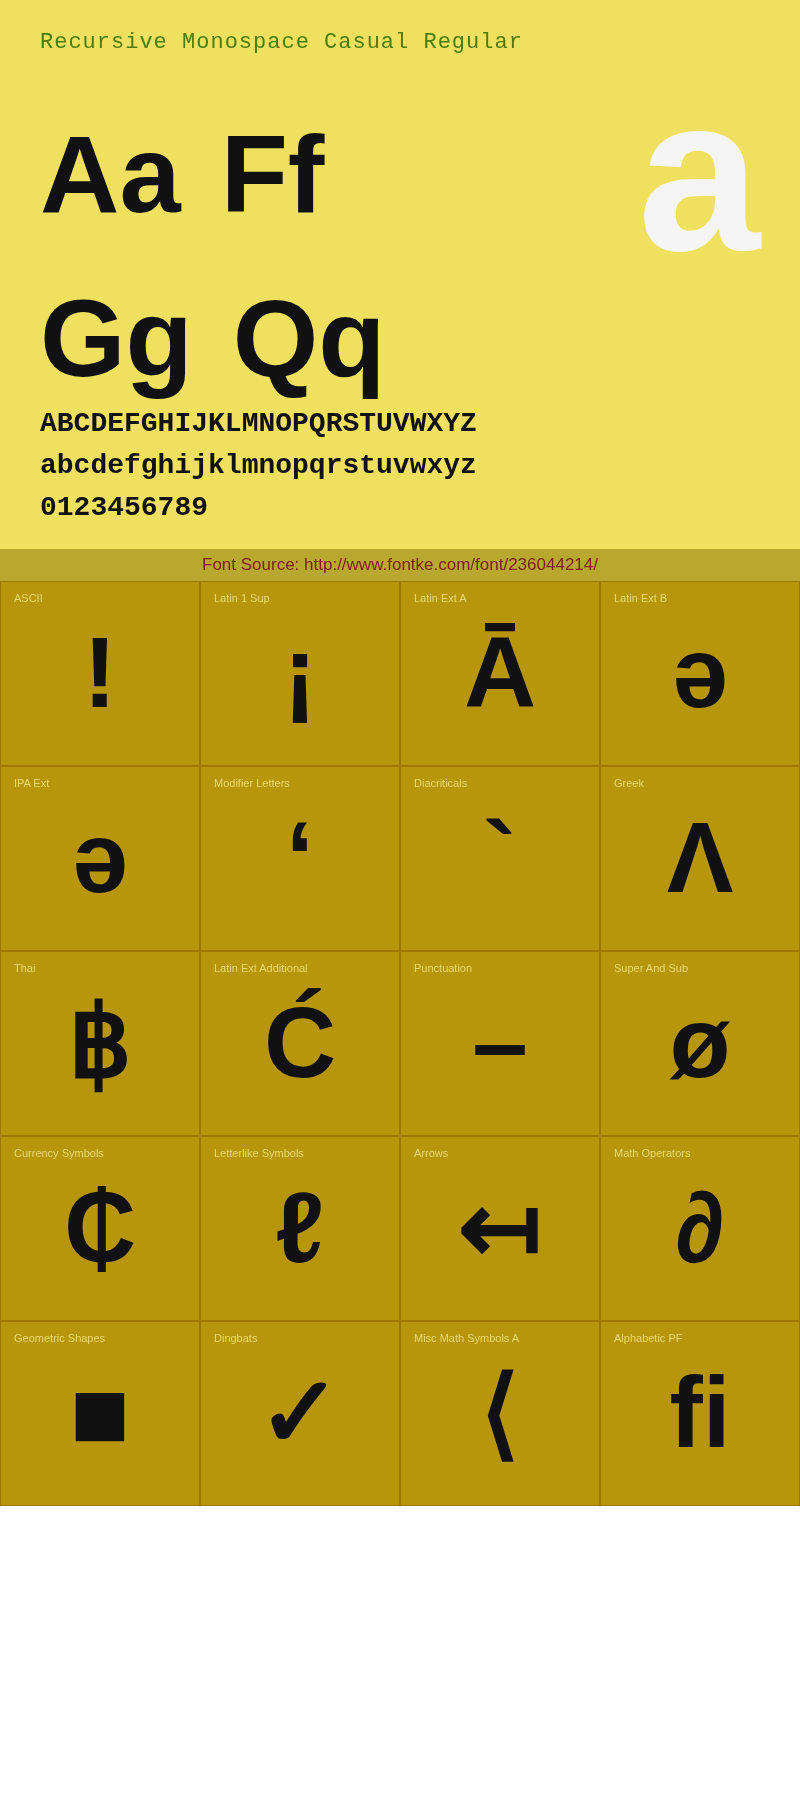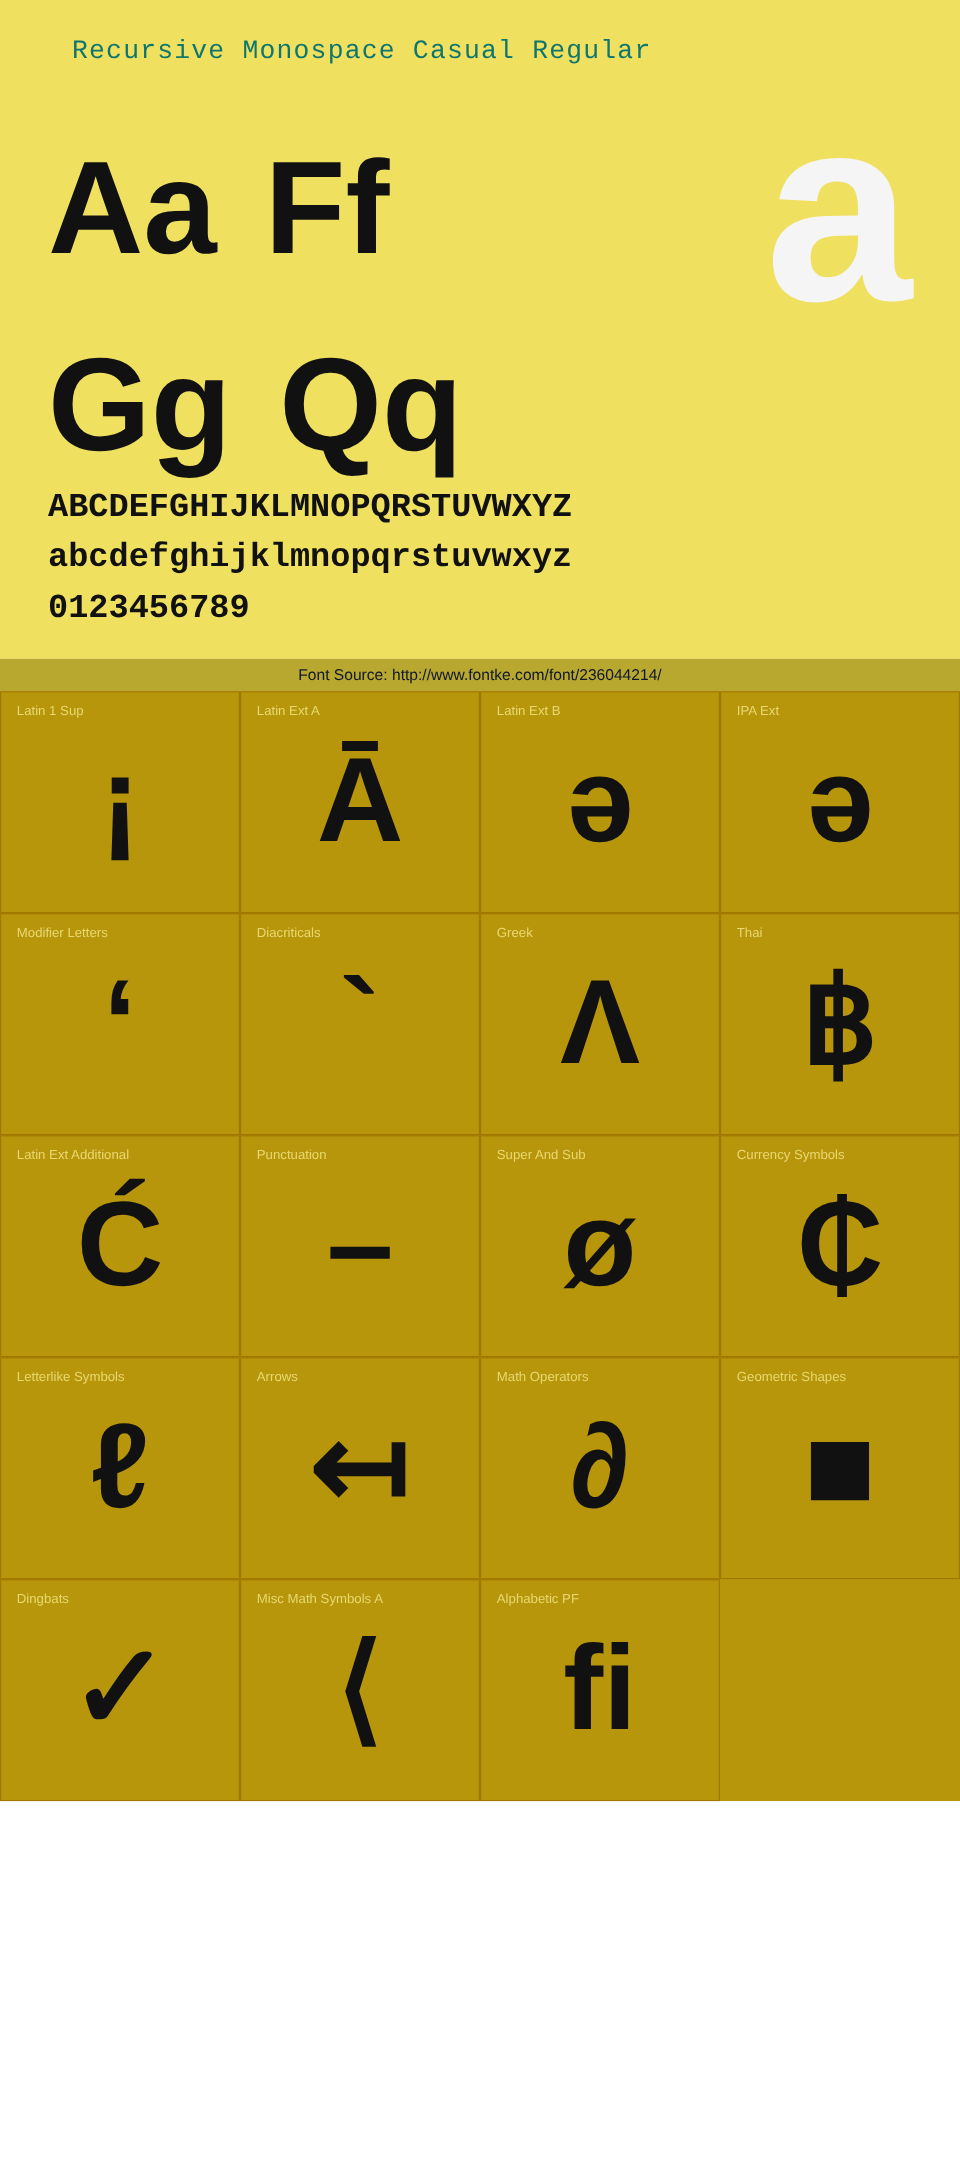--- a/index.html
+++ b/index.html
@@ -4,26 +4,25 @@
   <style>
     * { margin: 0; padding: 0; box-sizing: border-box; }
     body { width: 800px; font-family: 'Courier New', monospace; }
 
     .top-section {
       background-color: #f0e060;
       padding: 30px 40px 20px 40px;
     }
 
     .font-title {
-      color: #0f766e;
+      color: #4d7c0f;
       font-family: 'Courier New', monospace;
       font-size: 22px;
       letter-spacing: 1px;
       margin-bottom: 20px;
-      margin-left: 20px;
     }
 
     .large-chars {
       display: flex;
       align-items: center;
       margin-bottom: 10px;
     }
 
     .char-pair {
       font-size: 110px;
@@ -56,22 +55,22 @@
     .copyright-line {
       text-align: right;
       color: #888;
       font-size: 13px;
       margin-top: 8px;
       font-family: Arial, sans-serif;
     }
 
     .source-bar {
       background-color: #b8a830;
-      color: #0f172a;
-      font-size: 13px;
+      color: #7f1d1d;
+      font-size: 17px;
       text-align: center;
       padding: 6px;
       font-family: Arial, sans-serif;
     }
 
     .glyphs-section {
       background-color: #b8960c;
     }
 
     .glyph-grid {
@@ -133,20 +132,24 @@
     <span>abcdefghijklmnopqrstuvwxyz</span><br>
     <span>0123456789</span>
   </div>
 
 </div>
 
 <div class="source-bar">Font Source: http://www.fontke.com/font/236044214/</div>
 
 <div class="glyphs-section">
   <div class="glyph-grid" id="glyph-grid">
+  <div class="glyph-cell">
+        <div class="glyph-label">ASCII</div>
+        <div class="glyph-char">!</div>
+      </div>
       <div class="glyph-cell">
         <div class="glyph-label">Latin 1 Sup</div>
         <div class="glyph-char">¡</div>
       </div>
       <div class="glyph-cell">
         <div class="glyph-label">Latin Ext A</div>
         <div class="glyph-char">Ā</div>
       </div>
       <div class="glyph-cell">
         <div class="glyph-label">Latin Ext B</div>

